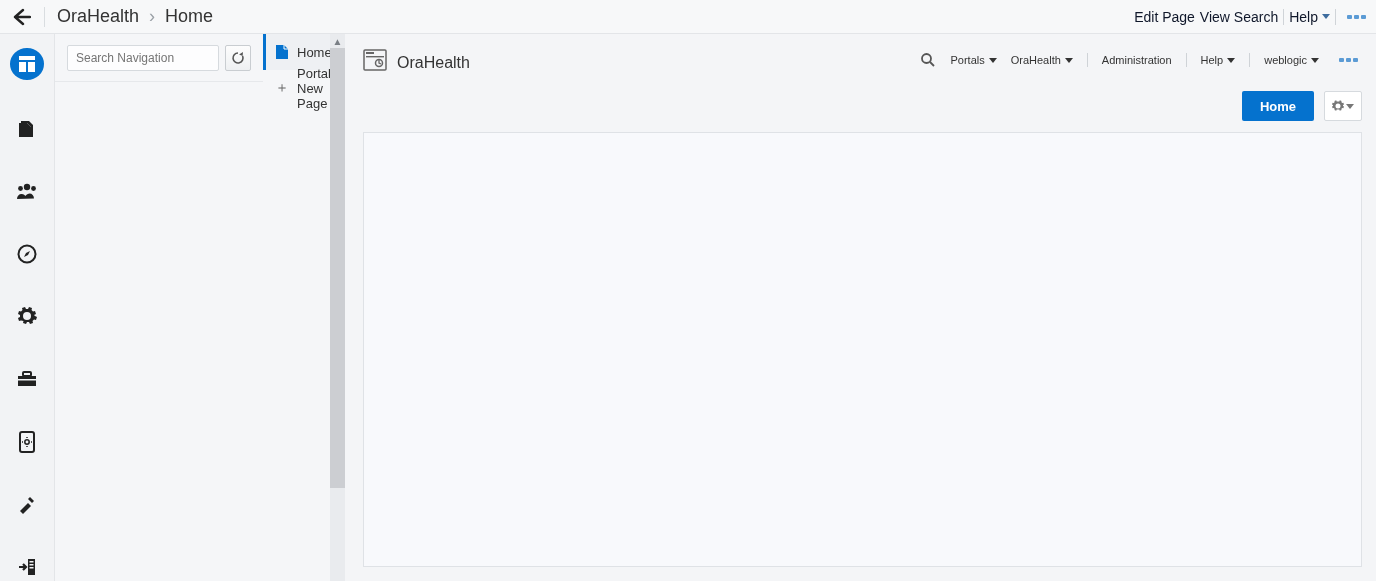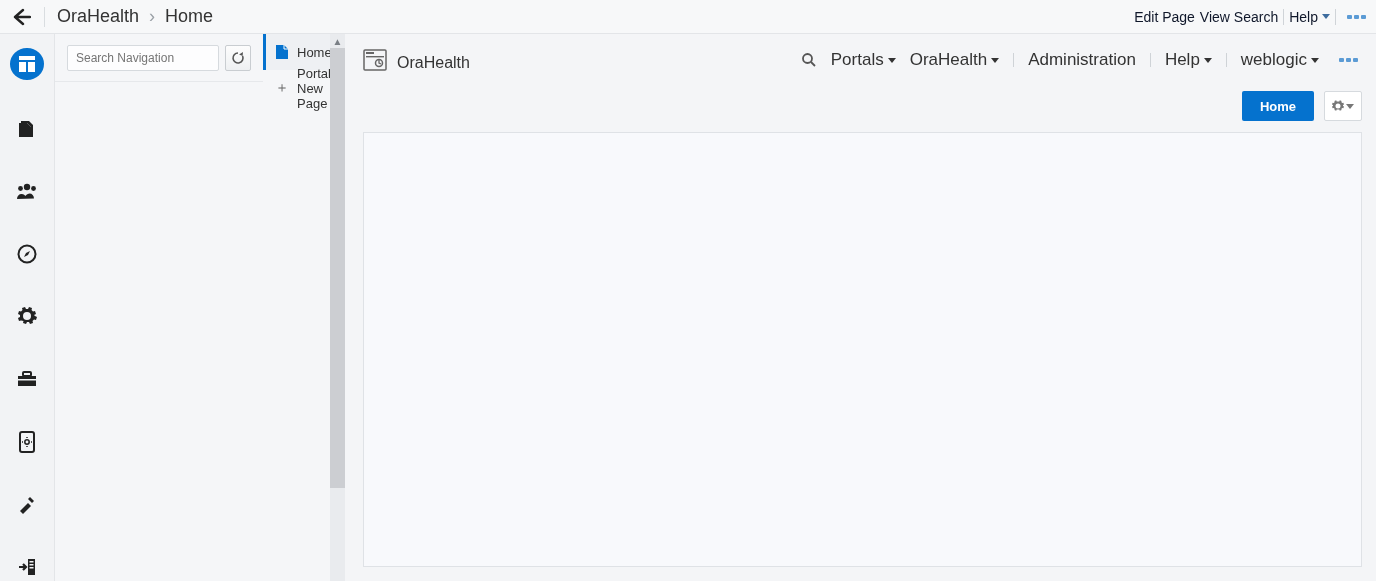--- a/index.html
+++ b/index.html
@@ -34,21 +34,21 @@
 .tree-item.create .plus{color:#666;font-size:14px;width:14px;text-align:center}
 .scrollbar{position:absolute;right:0;top:0;bottom:0;width:15px;background:#e9ebee}
 .scrollbar .uparr{position:absolute;top:0;left:0;right:0;height:14px;display:flex;align-items:center;justify-content:center;color:#7a7f85;font-size:10px}
 .scrollbar .thumb{position:absolute;top:14px;left:0;right:0;height:440px;background:#ccced2}
 
 .main{flex:1;display:flex;flex-direction:column;position:relative;background:#f4f5f7}
 .mainheader{height:52px;display:flex;align-items:center;padding:0 18px;gap:10px}
 .mainheader .portal-icon{width:24px;height:24px;display:flex;align-items:center;justify-content:center;color:#555}
 .mainheader .title{font-size:16px;color:#333;margin-top:6px}
 .mainheader .spacer{flex:1}
-.mainnav{display:flex;align-items:center;gap:14px;color:#333;font-size:17px}
+.mainnav{display:flex;align-items:center;gap:14px;color:#333;font-size:11px}
 .mainnav .search-icon{cursor:pointer}
 .mainnav .dd{display:flex;align-items:center;gap:4px;cursor:pointer}
 .mainnav .vd{width:1px;height:14px;background:#cfd3d7}
 
 .actionrow{height:40px;display:flex;align-items:center;justify-content:flex-end;padding:0 14px;gap:10px}
 .btn-primary{height:30px;padding:0 18px;background:#0572ce;color:#fff;border:none;border-radius:2px;font-size:13px;font-weight:bold;cursor:pointer}
 .gearbox{height:30px;width:38px;border:1px solid #d6dade;border-radius:2px;background:#fff;display:flex;align-items:center;justify-content:center;gap:2px;cursor:pointer;color:#666}
 .maincanvas{margin:6px 14px 14px 18px;flex:1;border:1px solid #dfe2e6;background:#f8f9fc}
 
 svg{display:block}

